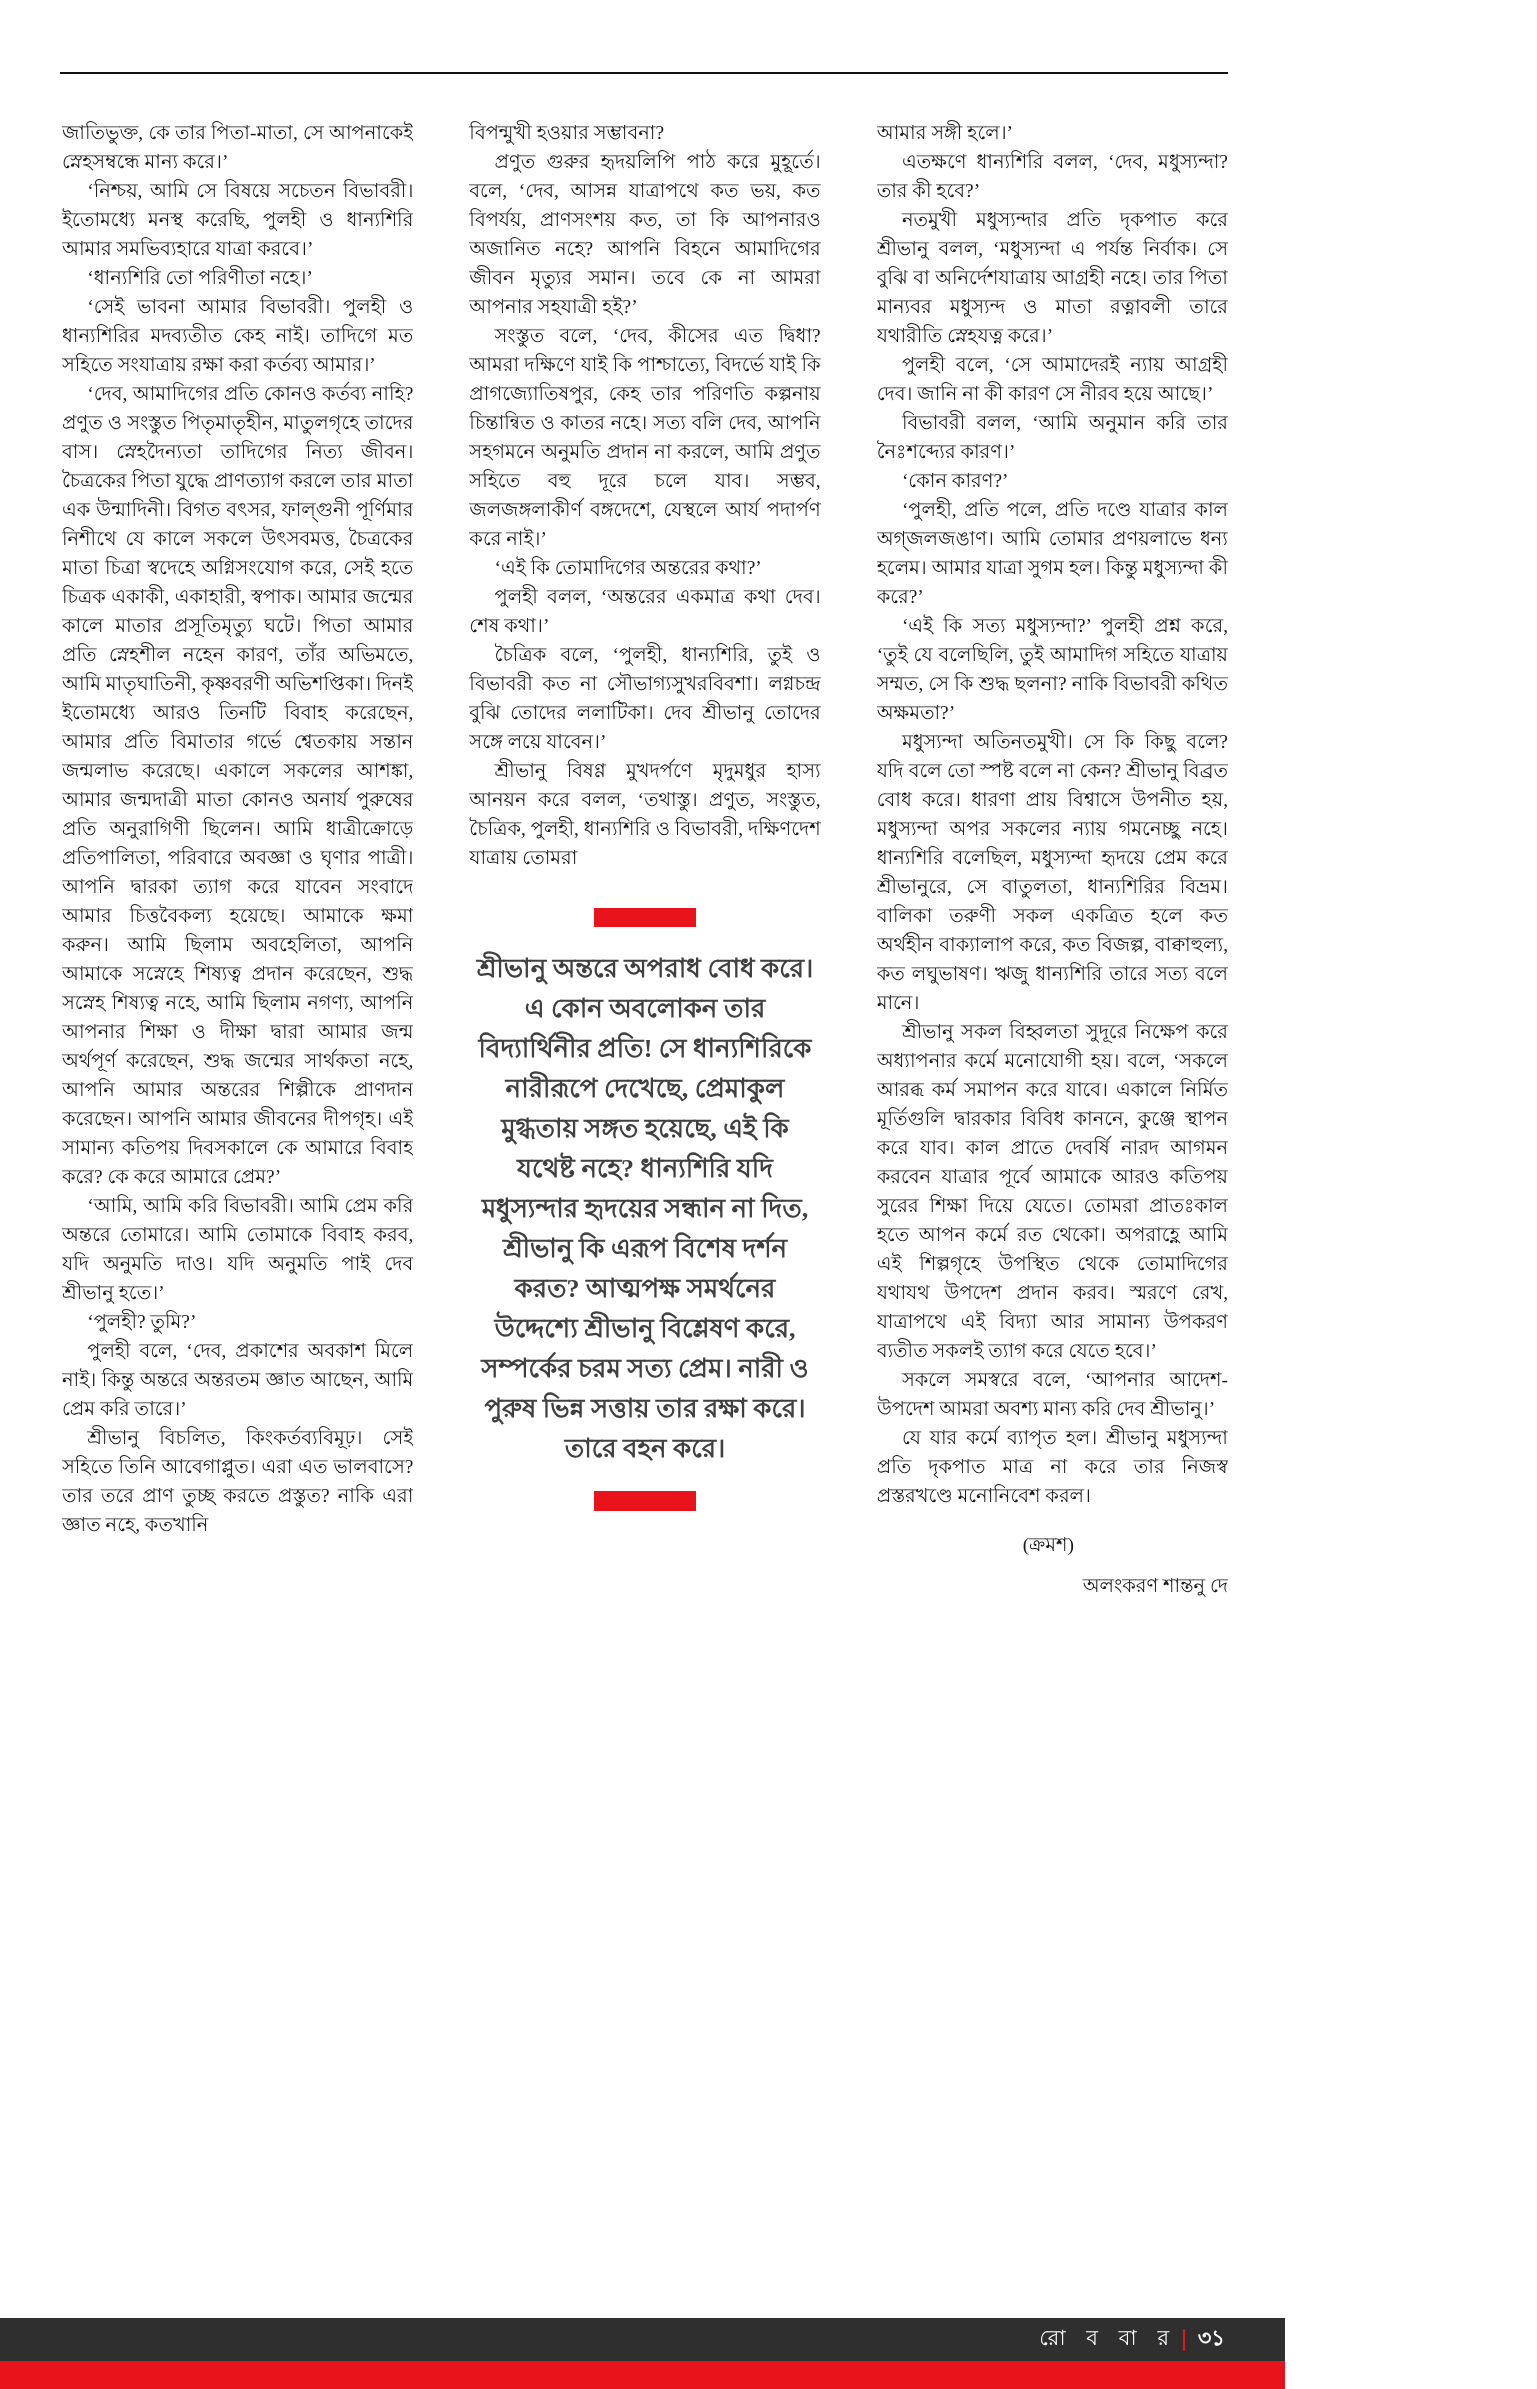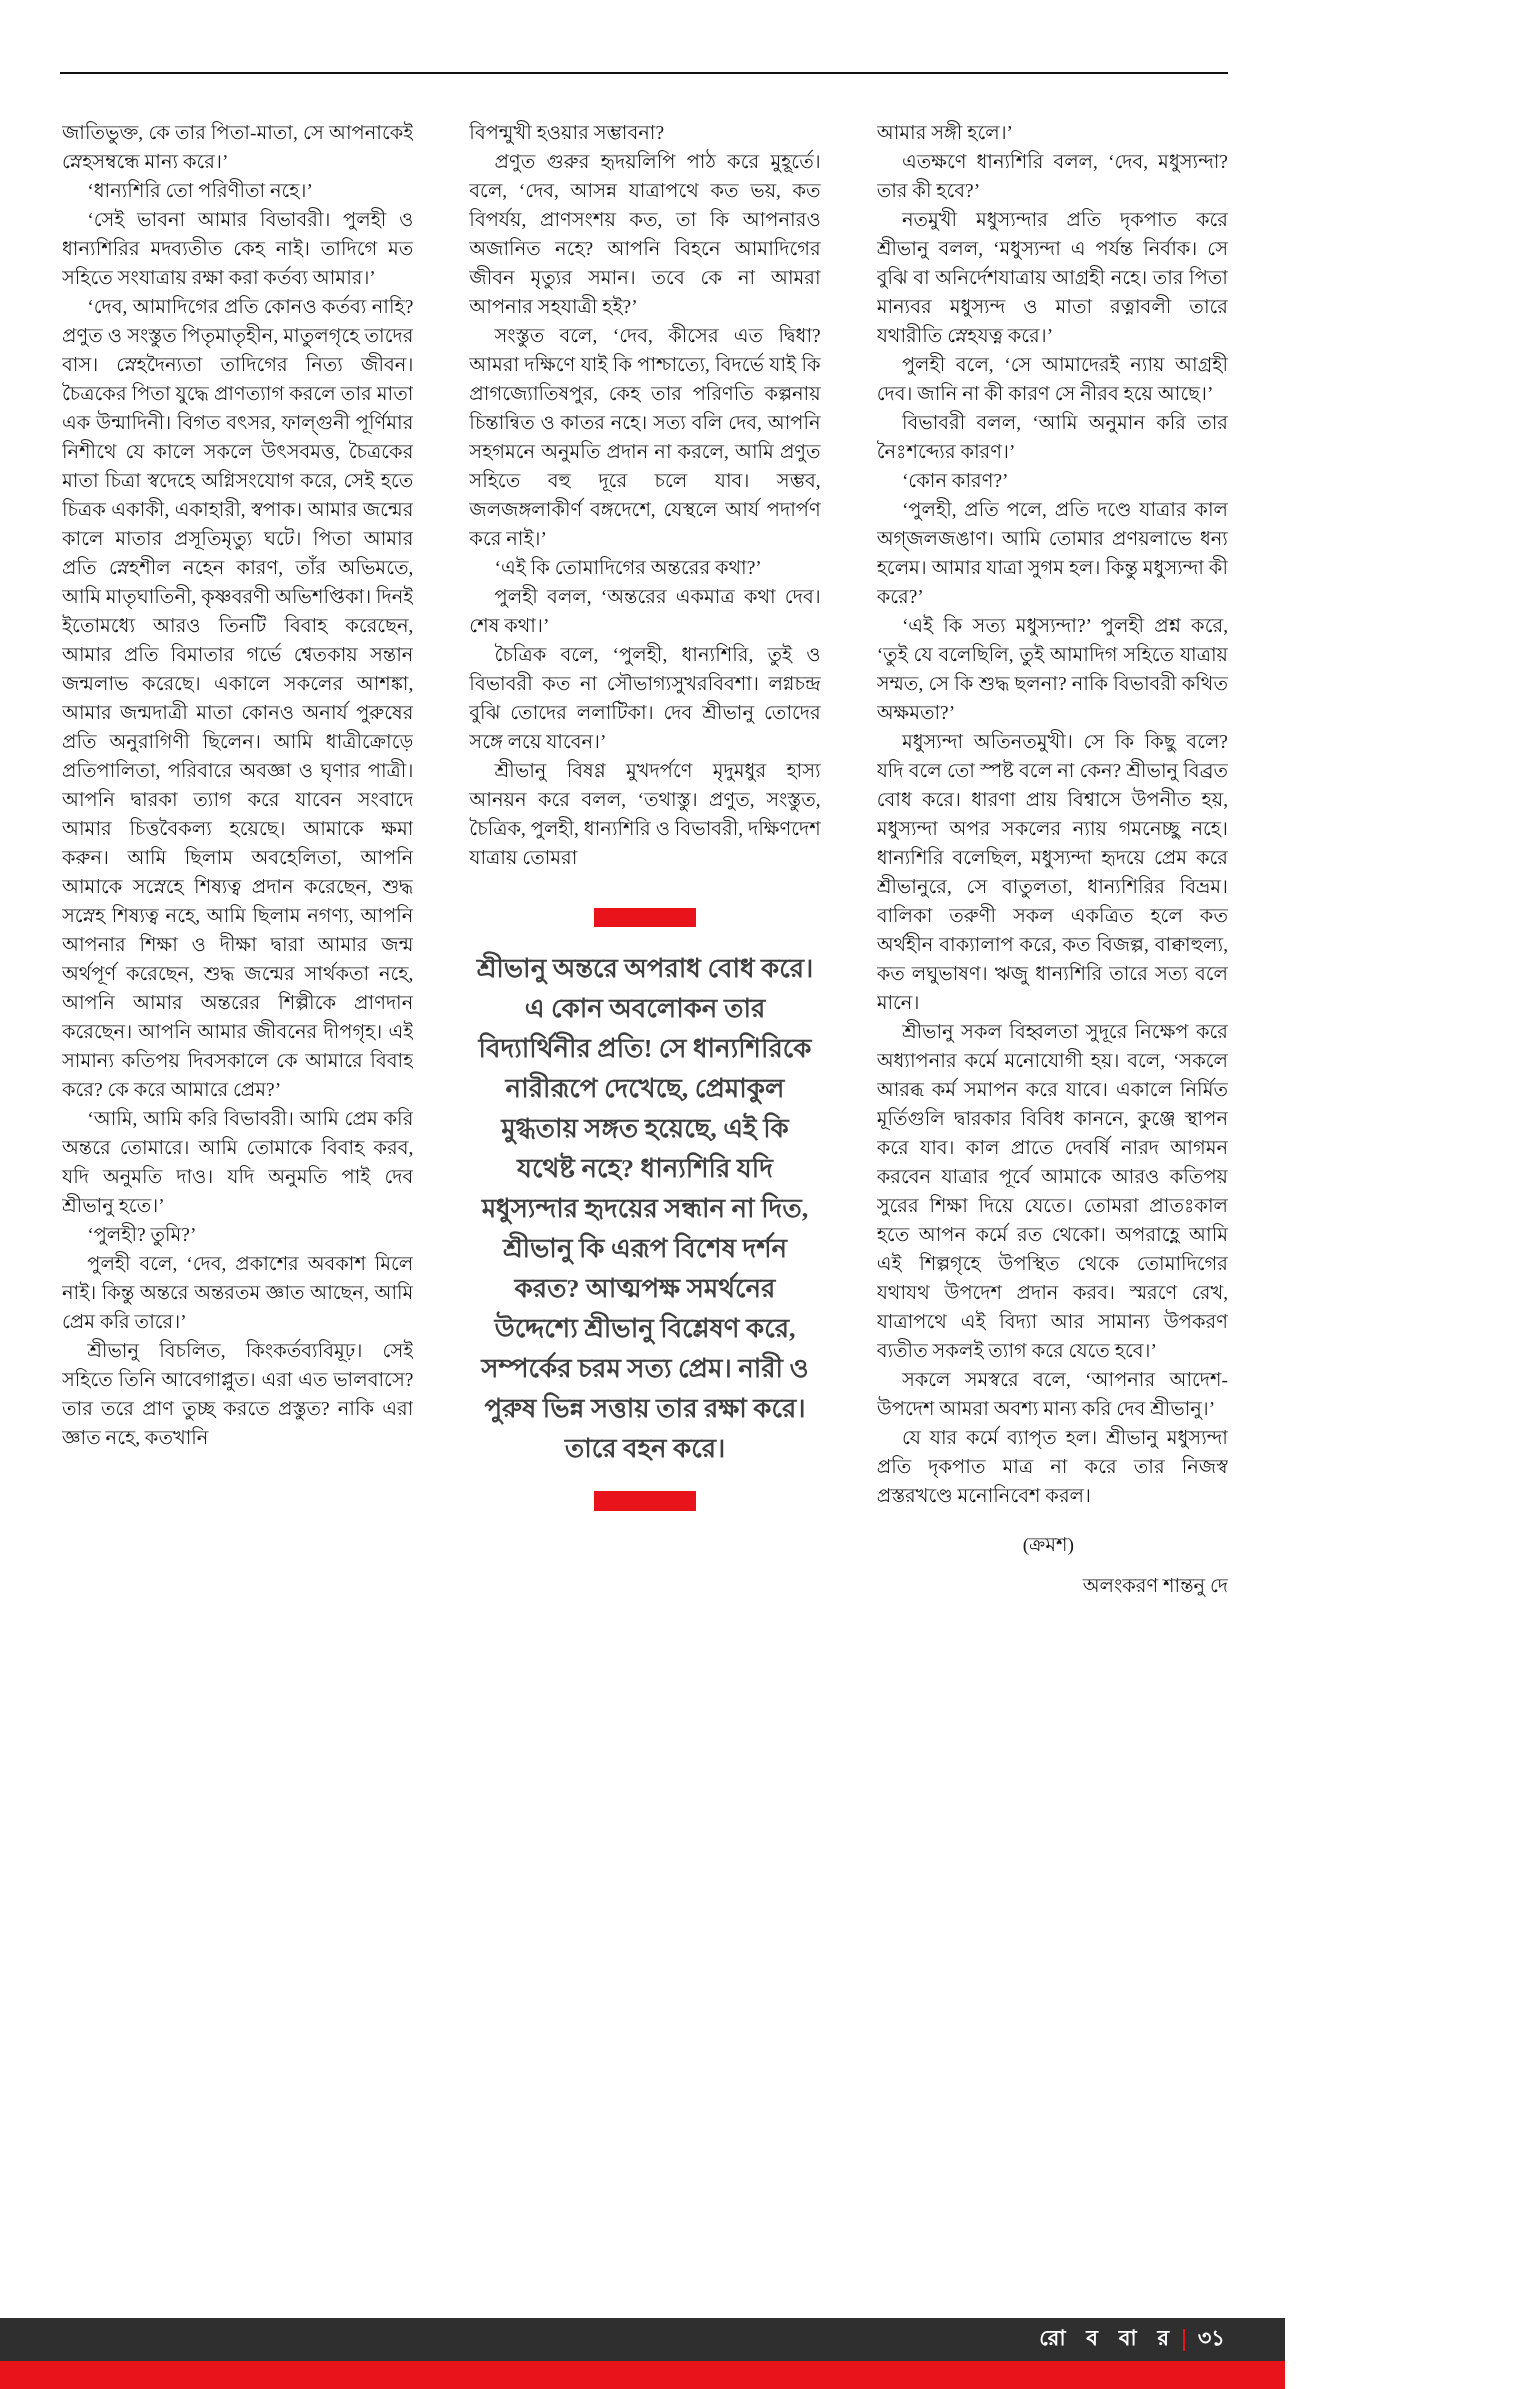--- a/index.html
+++ b/index.html
@@ -90,21 +90,21 @@
     background: #2f2f2f;
     display: flex;
     justify-content: flex-end;
     align-items: center;
     padding-right: 60px;
     color: #ffffff;
     font-size: 21px;
   }
   .masthead {
     letter-spacing: 7.8px;
-    font-weight: bold;
+    font-weight: normal;
   }
   .footer-divider {
     width: 2.3px;
     height: 22px;
     background: #e8131b;
     margin: 0 12.4px 0 6.2px;
   }
   .page-number {
     font-weight: bold;
   }
@@ -118,20 +118,21 @@
 
 <div class="page">
 
   <div class="top-rule"></div>
 
   <div class="content">
 
     <div class="col">
       <div class="col-text">
           <p>জাতিভুক্ত, কে তার পিতা-মাতা, সে আপনাকেই স্নেহসম্বন্ধে মান্য করে।’</p>
+          <p>‘নিশ্চয়, আমি সে বিষয়ে সচেতন বিভাবরী। ইতোমধ্যে মনস্থ করেছি, পুলহী ও ধান্যশিরি আমার সমভিব্যহারে যাত্রা করবে।’</p>
           <p>‘ধান্যশিরি তো পরিণীতা নহে।’</p>
           <p>‘সেই ভাবনা আমার বিভাবরী। পুলহী ও ধান্যশিরির মদব্যতীত কেহ নাই। তাদিগে মত সহিতে সংযাত্রায় রক্ষা করা কর্তব্য আমার।’</p>
           <p>‘দেব, আমাদিগের প্রতি কোনও কর্তব্য নাহি? প্রণুত ও সংস্তুত পিতৃমাতৃহীন, মাতুলগৃহে তাদের বাস। স্নেহদৈন্যতা তাদিগের নিত্য জীবন। চৈত্রকের পিতা যুদ্ধে প্রাণত্যাগ করলে তার মাতা এক উন্মাদিনী। বিগত বৎসর, ফাল্গুনী পূর্ণিমার নিশীথে যে কালে সকলে উৎসবমত্ত, চৈত্রকের মাতা চিত্রা স্বদেহে অগ্নিসংযোগ করে, সেই হতে চিত্রক একাকী, একাহারী, স্বপাক। আমার জন্মের কালে মাতার প্রসূতিমৃত্যু ঘটে। পিতা আমার প্রতি স্নেহশীল নহেন কারণ, তাঁর অভিমতে, আমি মাতৃঘাতিনী, কৃষ্ণবরণী অভিশপ্তিকা। দিনই ইতোমধ্যে আরও তিনটি বিবাহ করেছেন, আমার প্রতি বিমাতার গর্ভে শ্বেতকায় সন্তান জন্মলাভ করেছে। একালে সকলের আশঙ্কা, আমার জন্মদাত্রী মাতা কোনও অনার্য পুরুষের প্রতি অনুরাগিণী ছিলেন। আমি ধাত্রীক্রোড়ে প্রতিপালিতা, পরিবারে অবজ্ঞা ও ঘৃণার পাত্রী। আপনি দ্বারকা ত্যাগ করে যাবেন সংবাদে আমার চিত্তবৈকল্য হয়েছে। আমাকে ক্ষমা করুন। আমি ছিলাম অবহেলিতা, আপনি আমাকে সস্নেহে শিষ্যত্ব প্রদান করেছেন, শুদ্ধ সস্নেহ শিষ্যত্ব নহে, আমি ছিলাম নগণ্য, আপনি আপনার শিক্ষা ও দীক্ষা দ্বারা আমার জন্ম অর্থপূর্ণ করেছেন, শুদ্ধ জন্মের সার্থকতা নহে, আপনি আমার অন্তরের শিল্পীকে প্রাণদান করেছেন। আপনি আমার জীবনের দীপগৃহ। এই সামান্য কতিপয় দিবসকালে কে আমারে বিবাহ করে? কে করে আমারে প্রেম?’</p>
           <p>‘আমি, আমি করি বিভাবরী। আমি প্রেম করি অন্তরে তোমারে। আমি তোমাকে বিবাহ করব, যদি অনুমতি দাও। যদি অনুমতি পাই দেব শ্রীভানু হতে।’</p>
           <p>‘পুলহী? তুমি?’</p>
           <p>পুলহী বলে, ‘দেব, প্রকাশের অবকাশ মিলে নাই। কিন্তু অন্তরে অন্তরতম জ্ঞাত আছেন, আমি প্রেম করি তারে।’</p>
           <p>শ্রীভানু বিচলিত, কিংকর্তব্যবিমূঢ়। সেই সহিতে তিনি আবেগাপ্লুত। এরা এত ভালবাসে? তার তরে প্রাণ তুচ্ছ করতে প্রস্তুত? নাকি এরা জ্ঞাত নহে, কতখানি</p>
         </div>
     </div>
 

